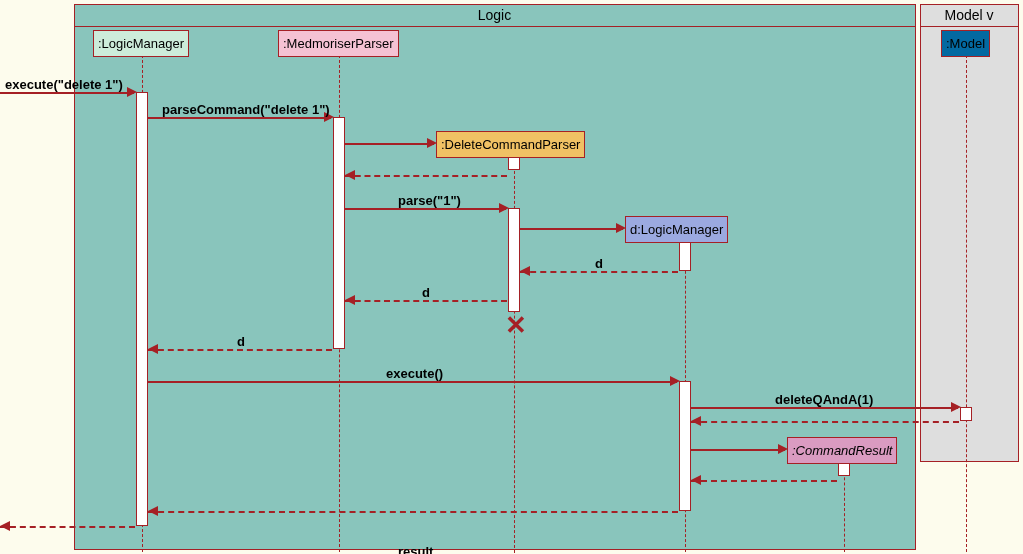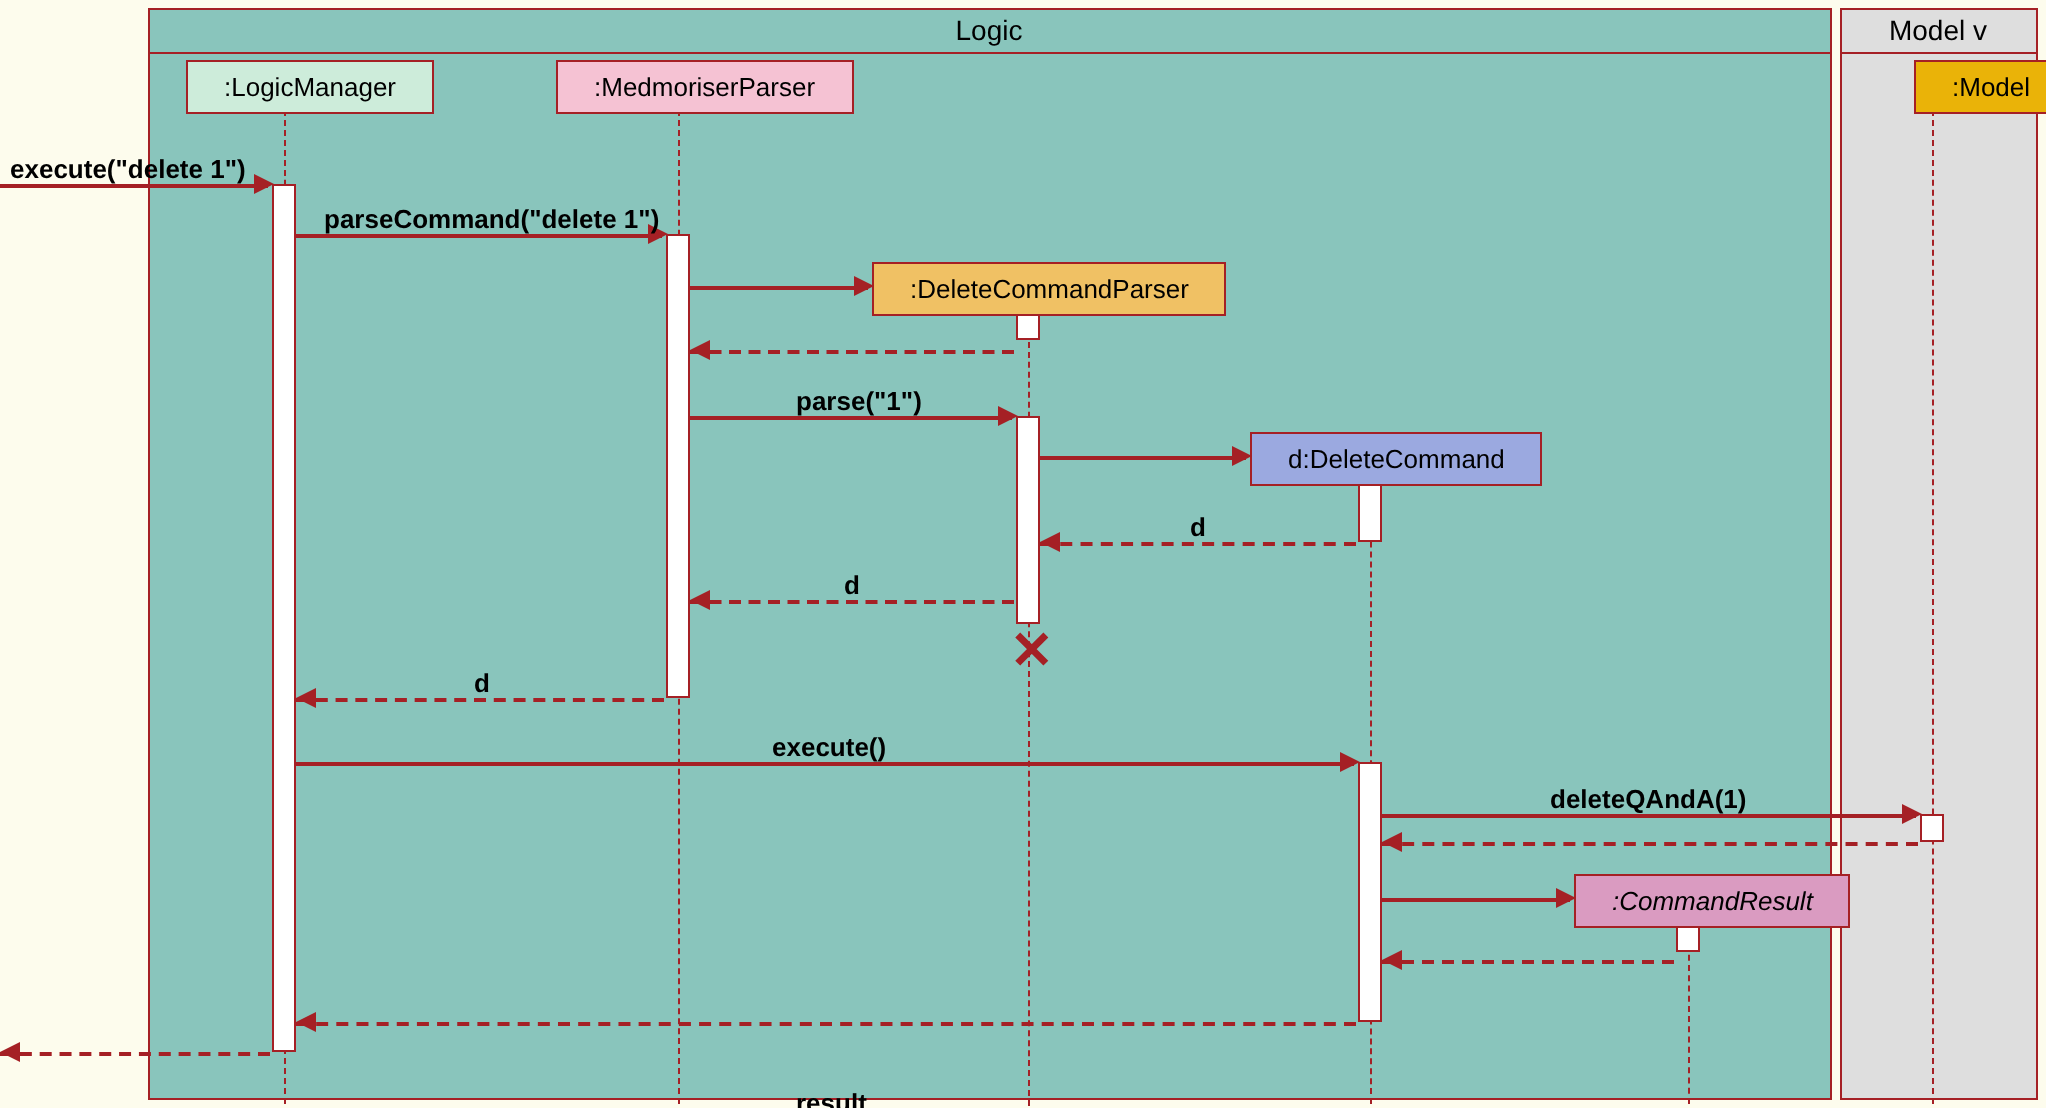--- a/index.html
+++ b/index.html
@@ -23,21 +23,21 @@
     font-weight: normal;
     padding: 3px 0;
     text-align: center;
     border-right: 1.5px solid #a52025;
     border-bottom: 1.5px solid #a52025;
     font-size: 14px;
   }
   .lifeline-box {
     position: absolute;
     border: 1.5px solid #a52025;
-    padding: 5px 18px;
+    padding: 5px 4px;
     text-align: center;
     font-size: 13px;
     white-space: nowrap;
     z-index: 5;
   }
   .lifeline {
     position: absolute;
     border-left: 1.5px dashed #a52025;
     z-index: 1;
   }
@@ -94,42 +94,42 @@
 </style>
 </head>
 <body>
 
 <div class="frame" style="left:74px; top:4px; width:842px; height:546px; background:#89c5bc;">
   <div class="frame-label" style="width:842px;">
     <span>Logic</span>
   </div>
 </div>
 
-<div class="frame" style="left:920px; top:4px; width:99px; height:546px; background:#dedede;">
+<div class="frame" style="left:920px; top:4px; width:99px; height:458px; background:#dedede;">
   <div class="frame-label" style="width:99px;">
     <span>Model v</span>
   </div>
 </div>
 
 <div class="lifeline-box" style="left:93px; top:30px; background:#cdecda;">
   <span>:LogicManager</span>
 </div>
 <div class="lifeline-box" style="left:278px; top:30px; background:#f5c2d3;">
   <span>:MedmoriserParser</span>
 </div>
 <div class="lifeline-box" style="left:436px; top:131px; background:#f0c164;">
   <span>:DeleteCommandParser</span>
 </div>
 <div class="lifeline-box" style="left:625px; top:216px; background:#9ba9e0;">
-  <span>d:DeleteCommand</span>
+  <span>d:LogicManager</span>
 </div>
 <div class="lifeline-box" style="left:787px; top:437px; background:#da9bc1;font-style:italic;">
   <span>:CommandResult</span>
 </div>
-<div class="lifeline-box" style="left:941px; top:30px; background:#eab308;margin-left:16px;">
+<div class="lifeline-box" style="left:941px; top:30px; background:#0369a1;">
   <span>:Model</span>
 </div>
 
 <div class="lifeline" style="left:142px; top:55px; height:497px;"></div>
 <div class="lifeline" style="left:339px; top:55px; height:497px;"></div>
 <div class="lifeline" style="left:514px; top:156px; height:397px;"></div>
 <div class="lifeline" style="left:685px; top:241px; height:311px;"></div>
 <div class="lifeline" style="left:844px; top:462px; height:90px;"></div>
 <div class="lifeline" style="left:966px; top:55px; height:497px;"></div>
 

